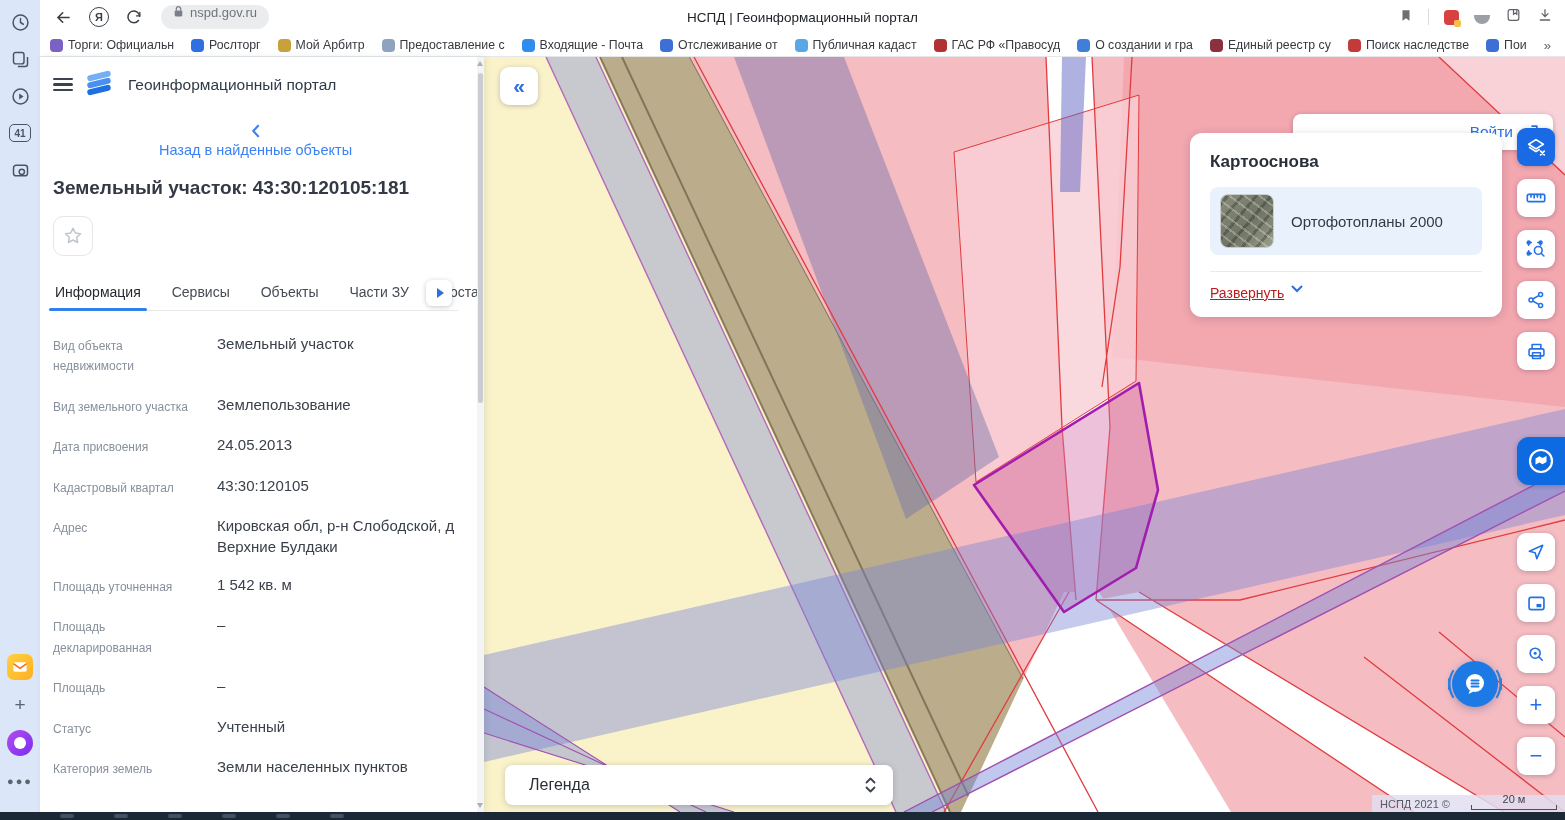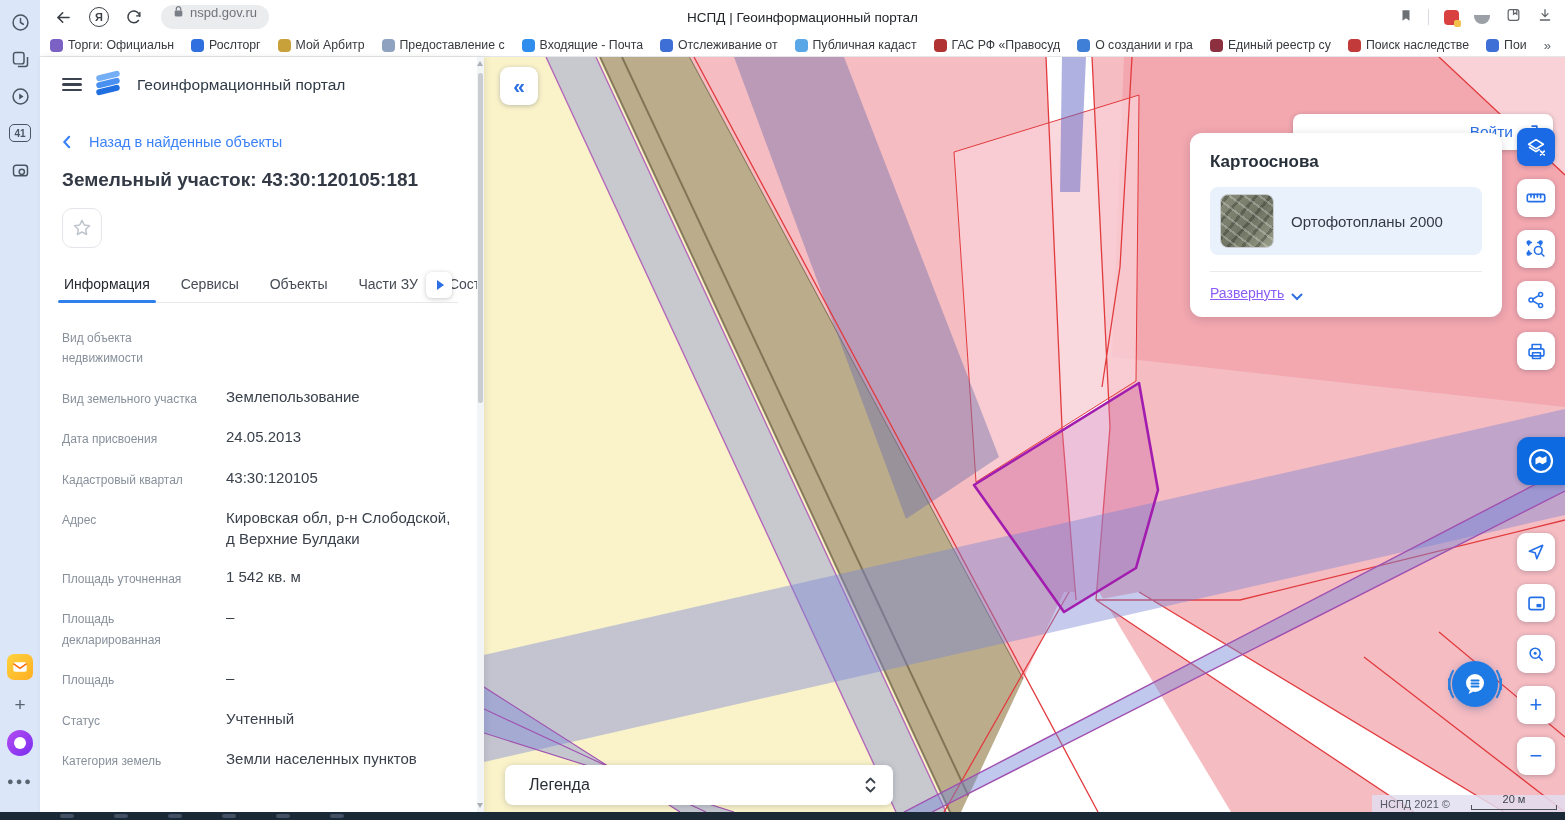--- a/index.html
+++ b/index.html
@@ -36,31 +36,31 @@
   .bm-bar { height:23px; background:#fff; border-bottom:1px solid #e4e6e9; display:flex; align-items:center; padding:0 10px 0 10px; gap:17px; overflow:hidden; }
   .bm { display:flex; align-items:center; gap:5px; flex:0 0 auto; cursor:pointer; }
   .bm-ico { width:13px; height:13px; border-radius:4px; flex:0 0 13px; }
   .bm-label { font-size:12.3px; color:#36393e; white-space:nowrap; }
   .bm-more { margin-left:auto; color:#5f6368; font-size:13px; cursor:pointer; padding-right:4px; }
 
   .content { flex:1; display:flex; min-height:0; }
 
   
   .panel { width:444px; flex:0 0 444px; background:#fff; position:relative; z-index:5; box-shadow:2px 0 6px rgba(40,50,70,.10); overflow:hidden; }
-  .panel-inner { padding:14px 26px 0 22px; height:100%; overflow:hidden; }
+  .panel-inner { padding:14px 26px 0 13px; height:100%; overflow:hidden; }
   .p-header { display:flex; align-items:center; gap:14px; }
   .burger { width:20px; cursor:pointer; }
   .burger i { display:block; height:2.2px; background:#3c4350; border-radius:2px; margin:3.5px 0; }
   .logo { width:27px; height:27px; position:relative; }
   .logo span { position:absolute; left:0; width:24px; height:6px; border-radius:3px; background:#2f80ed; transform:rotate(-14deg); }
   .logo span:nth-child(1){ top:2px; background:#74aef5; }
   .logo span:nth-child(2){ top:9px; background:#4a90f0; }
   .logo span:nth-child(3){ top:16px; background:#1f6fe0; }
   .app-title { font-size:15.5px; color:#2f3a46; }
-  .back-link { margin-top:36px; display:flex; align-items:center; gap:18px; color:#3b82f6; font-size:14.5px; cursor:pointer; }
+  .back-link { margin-top:26px; display:flex; align-items:center; gap:4px; color:#3b82f6; font-size:14.5px; cursor:pointer;flex-direction:column; }
   .obj-title { margin-top:19px; font-size:19px; font-weight:bold; color:#333a45; }
   .star-btn { margin-top:17px; width:40px; height:40px; border:1px solid #e3e6ea; border-radius:10px; background:#fff; display:flex; align-items:center; justify-content:center; cursor:pointer; }
   .tabs { margin-top:20px; display:flex; gap:27px; border-bottom:1px solid #e7e9ec; position:relative; padding-right:40px; }
   .tab { font-size:14px; color:#454b54; padding:8px 2px 10px; white-space:nowrap; cursor:pointer; position:relative; }
   .tab.active { color:#24292f; }
   .tab.active:after { content:""; position:absolute; left:-4px; right:-4px; bottom:-1px; height:3px; border-radius:2px; background:#2f80ed; }
   .tab-scroll { position:absolute; right:6px; top:4px; width:26px; height:26px; background:#fff; border-radius:6px; box-shadow:0 1px 5px rgba(0,0,0,.22); display:flex; align-items:center; justify-content:center; cursor:pointer; }
   .tab-scroll i { width:0; height:0; border-left:7px solid #2b6fe3; border-top:5px solid transparent; border-bottom:5px solid transparent; display:block; margin-left:2px; }
   .fields { margin-top:22px; }
   .field-row { display:grid; grid-template-columns:150px 1fr; column-gap:14px; margin-bottom:17px; }
@@ -88,21 +88,21 @@
   .basemap-card { position:absolute; left:706px; top:76px; width:312px; background:#fff; border-radius:12px; box-shadow:0 2px 10px rgba(30,40,60,.18); padding:19px 20px 16px; }
   .bm-card-title { font-size:17px; font-weight:bold; color:#28303a; }
   .layer-row { margin-top:15px; background:#e9f2fc; border-radius:8px; padding:7px 10px; display:flex; align-items:center; gap:17px; cursor:pointer; }
   .layer-thumb { width:54px; height:54px; border-radius:8px; flex:0 0 54px; border:1px solid #c9cdd2;
       background:
         repeating-linear-gradient(37deg, rgba(255,255,255,.25) 0 2px, transparent 2px 9px),
         repeating-linear-gradient(-50deg, rgba(40,45,35,.35) 0 3px, transparent 3px 11px),
         linear-gradient(135deg,#8a8d7a,#6f7464 55%,#9aa08a); }
   .layer-label { font-size:15px; color:#333a45; }
   .card-divider { margin-top:16px; border-top:1px solid #e8eaee; }
-  .expand-link { margin-top:13px; display:flex; align-items:flex-end; gap:7px; color:#8b5cf6; font-size:14px; cursor:pointer; }
+  .expand-link { margin-top:13px; display:flex; align-items:flex-start; gap:7px; color:#b91c1c; font-size:14px; cursor:pointer; }
   .expand-link span { text-decoration:underline; }
   .legend-bar { position:absolute; left:21px; top:708px; width:388px; height:40px; background:#fff; border-radius:8px; box-shadow:0 1px 6px rgba(30,40,60,.22); display:flex; align-items:center; padding:0 16px 0 24px; cursor:pointer; }
   .legend-label { font-size:16px; color:#2a2f36; }
   .legend-chevrons { margin-left:auto; color:#3c434c; display:flex; }
   .attribution { position:absolute; left:888px; top:738px; width:193px; height:17px; background:rgba(226,222,240,.85); display:flex; align-items:flex-end; justify-content:space-between; padding:1px 8px 2px; font-size:11px; color:#555b66; }
   .scale { width:86px; text-align:center; }
   .scale .bar { height:5px; border-left:1.4px solid #4a4f58; border-right:1.4px solid #4a4f58; border-bottom:1.4px solid #4a4f58; }
   .scale .lbl { font-size:11px; color:#3c4149; line-height:1; margin-bottom:1px; }
   .chat-fab { position:absolute; left:964px; top:600px; width:54px; height:54px; }
   .chat-core { position:absolute; left:4px; top:4px; width:46px; height:46px; border-radius:50%; background:#1d7ae4; display:flex; align-items:center; justify-content:center; cursor:pointer; box-shadow:0 2px 8px rgba(20,60,120,.35); }
@@ -313,20 +313,21 @@
 
   <span class="tab">Соста</span>
 </span>
             <span class="tab-scroll">
                 <i></i>
               </span>
           </div>
           <div class="fields">
   <div class="field-row">
     <div class="f-label">Вид объекта недвижимости</div>
+    <div class="f-value">Земельный участок</div>
   </div>
 
   <div class="field-row">
     <div class="f-label">Вид земельного участка</div>
     <div class="f-value">Землепользование</div>
   </div>
 
   <div class="field-row">
     <div class="f-label">Дата присвоения</div>
     <div class="f-value">24.05.2013</div>

